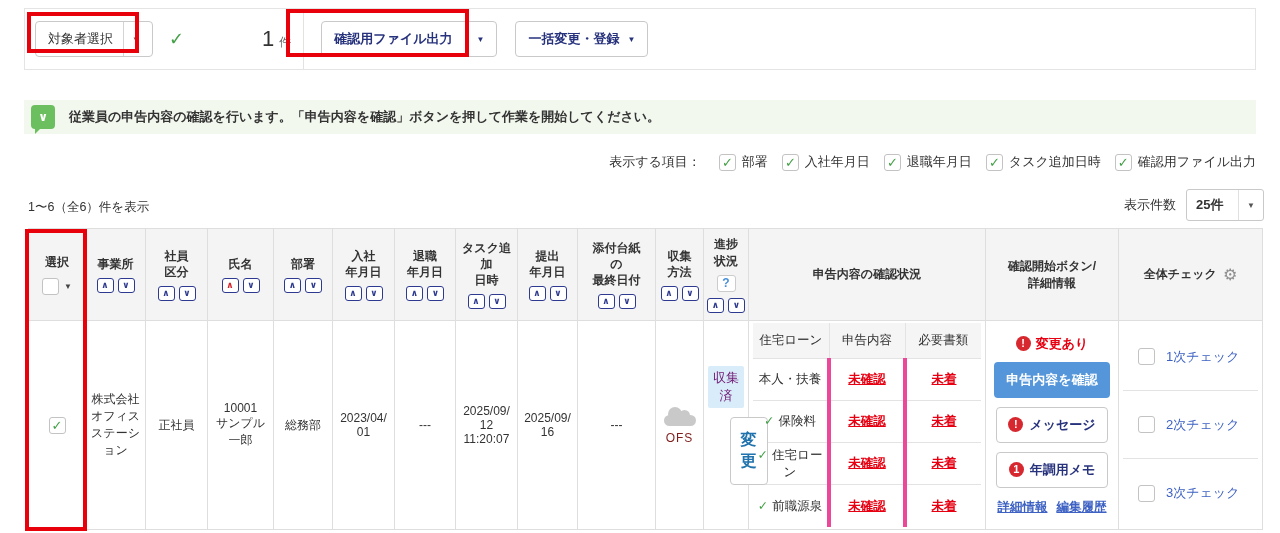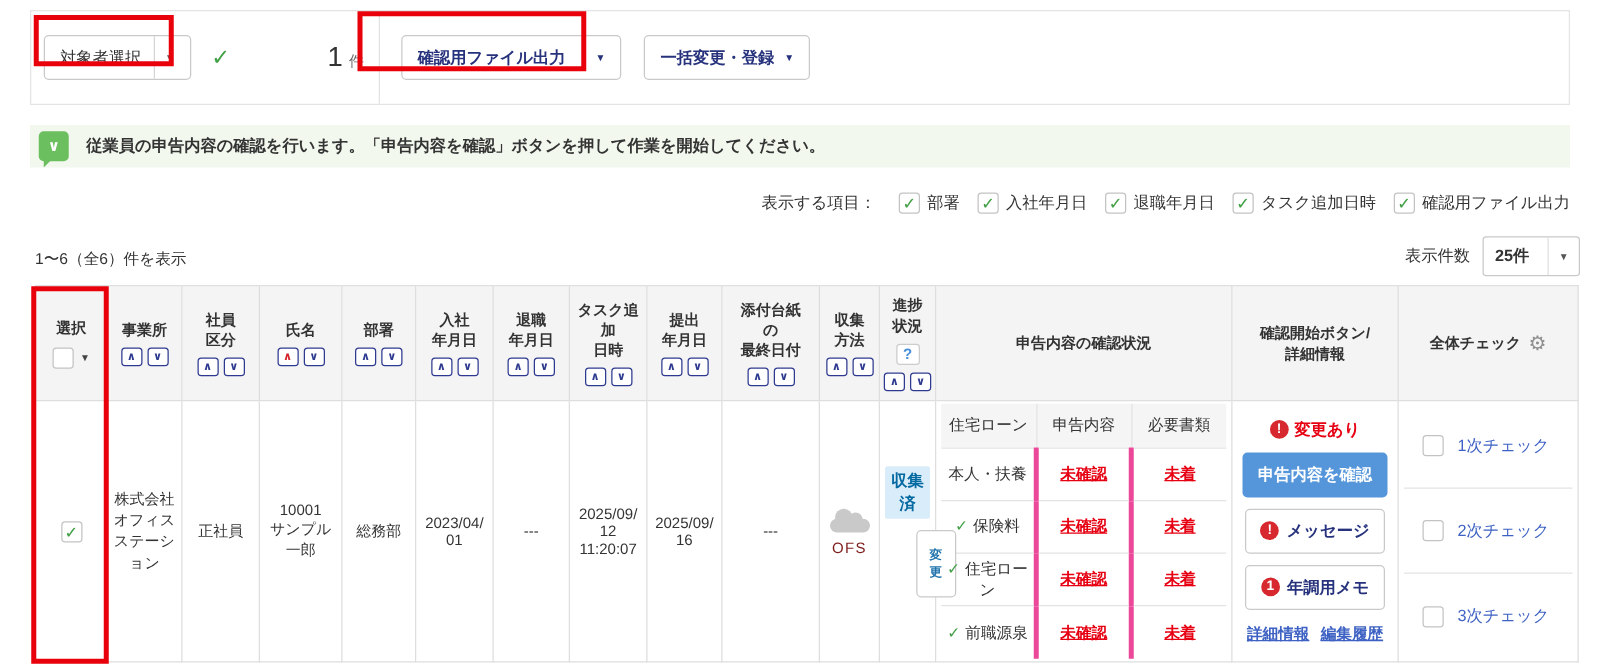--- a/index.html
+++ b/index.html
@@ -1,21 +1,21 @@
 <!DOCTYPE html>
 <html><head>
 <meta charset="utf-8">
 <style>
   * { margin:0; padding:0; box-sizing:border-box; }
   html,body { width:1280px; height:533px; background:#fff; font-family:"Liberation Sans","DejaVu Sans",sans-serif; color:#333; overflow:hidden; }
   body { position:relative; }
   .pre { white-space:pre-line; }
 
   
-  .toolbar { position:absolute; left:24px; top:8px; width:1232px; height:76px; background:#fff; border:1px solid #e4e4e4; display:flex; align-items:center; padding:0 10px; }
+  .toolbar { position:absolute; left:24px; top:8px; width:1232px; height:62px; background:#fff; border:1px solid #e4e4e4; display:flex; align-items:center; padding:0 10px; }
   .tb-btn { background:#fff; border:1px solid #c9c9c9; border-radius:4px; height:36px; display:inline-flex; align-items:center; padding:0 12px; font-size:13px; font-weight:bold; color:#27327d; cursor:pointer; }
   .tb-btn .caret { font-size:8px; margin-left:8px; color:#27327d; }
   .btn-target { color:#333; font-weight:normal; }
   .btn-target .sep { width:1px; height:34px; background:#d5d5d5; margin-left:10px; }
   .btn-target .caret { color:#555; }
   .tb-check { color:#43a047; font-size:18px; font-weight:bold; margin-left:16px; }
   .tb-count { margin-left:78px; display:flex; align-items:baseline; }
   .count-num { font-size:22px; color:#333; }
   .count-unit { font-size:12px; color:#666; margin-left:5px; }
   .tb-sep { width:1px; align-self:stretch; background:#e2e2e2; margin-left:12px; }
@@ -68,22 +68,22 @@
 
   
   .cloud-wrap { display:flex; flex-direction:column; align-items:center; }
   .cloud { position:relative; width:32px; height:11px; background:#c9c9c9; border-radius:6px; margin-top:10px; }
   .cloud::before { content:""; position:absolute; left:4px; top:-8px; width:14px; height:14px; background:#c9c9c9; border-radius:50%; }
   .cloud::after { content:""; position:absolute; left:15px; top:-5px; width:11px; height:11px; background:#c9c9c9; border-radius:50%; }
   .cloud-label { margin-top:5px; font-size:12px; color:#7f1d1d; letter-spacing:1px; }
 
   
   .progress-wrap { display:flex; flex-direction:column; align-items:center; gap:9px; }
-  .badge-collected { background:#d9ecf9; color:#0369a1; font-size:13px; font-weight:bold; padding:3px 5px; border-radius:2px; }
-  .btn-change { background:#fff; border:1px solid #c9c9c9; border-radius:4px; color:#2173ad; font-size:10px; font-weight:bold; padding:12px 10px; cursor:pointer;margin-left:45px; }
+  .badge-collected { background:#d9ecf9; color:#701a75; font-size:13px; font-weight:normal; padding:3px 5px; border-radius:2px; }
+  .btn-change { background:#fff; border:1px solid #c9c9c9; border-radius:4px; color:#2173ad; font-size:16px; font-weight:bold; padding:12px 10px; cursor:pointer;margin-left:45px; }
 
   
   td.cell-deduction { padding:0; vertical-align:top; }
   table.sub { width:100%; height:204px; border-collapse:collapse; table-layout:fixed; }
   table.sub th { background:#f5f5f5; height:35px; font-size:12.5px; font-weight:normal; color:#333; text-align:center; vertical-align:middle; border:none; border-right:1px solid #e3e3e3; border-bottom:1px solid #e3e3e3; }
   table.sub td { height:42px; font-size:12.5px; text-align:center; vertical-align:middle; border:none; border-right:4px solid #ec4899; border-bottom:1px solid #e3e3e3; padding:0 2px; background:#fff; }
   table.sub th:last-child, table.sub td:last-child { border-right:none; }
   table.sub tr:last-child td { border-bottom:none; }
   .sub-check { color:#43a047; font-weight:bold; margin-right:4px; }
   .red-link { color:#e60012; font-weight:bold; text-decoration:underline; cursor:pointer; }

